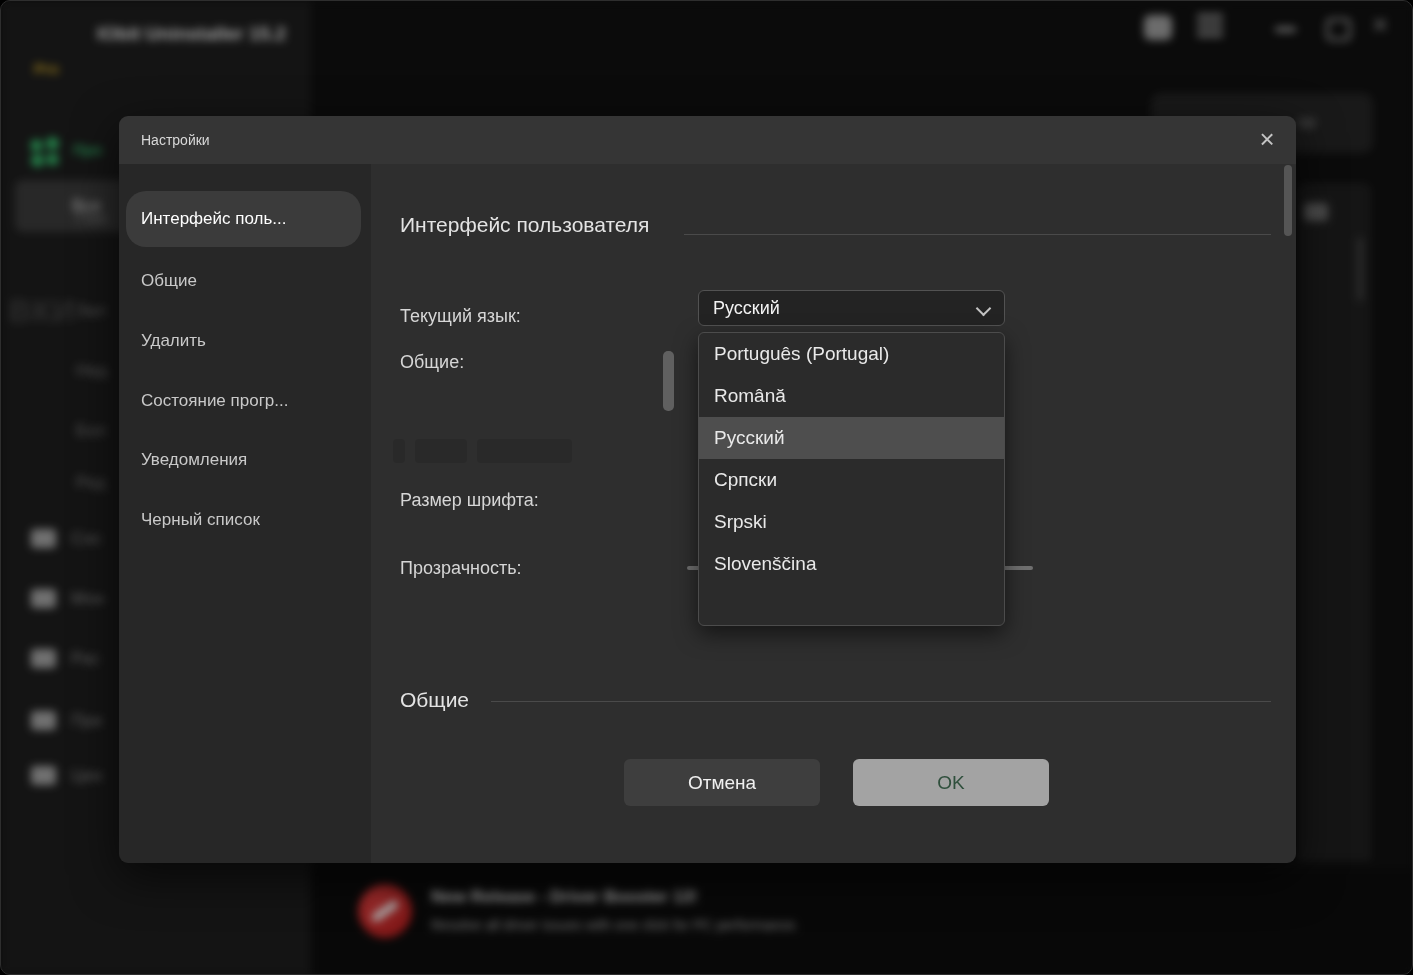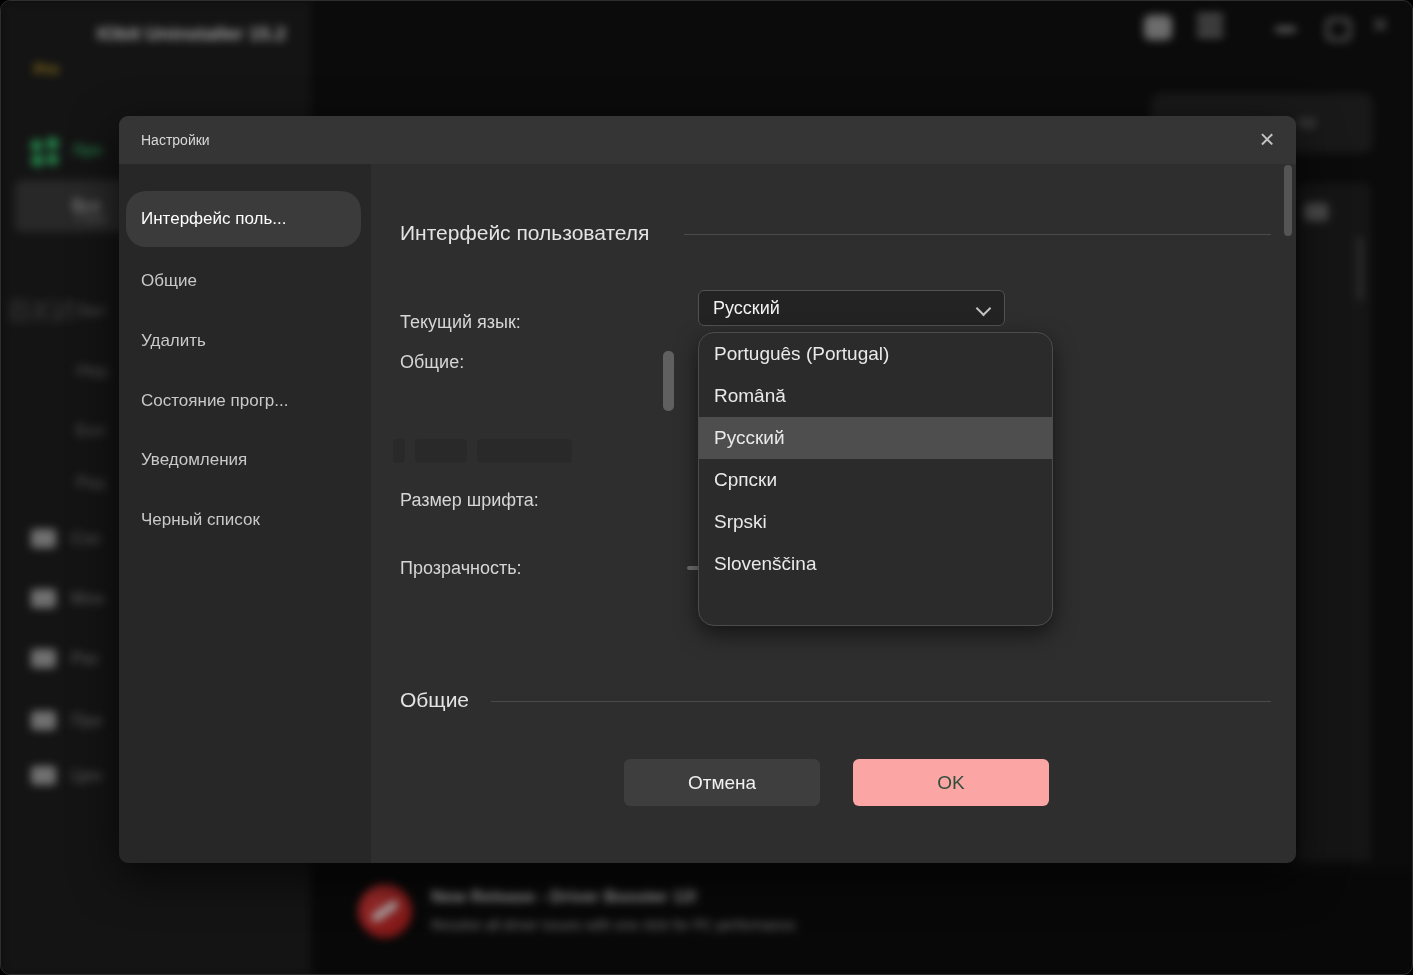--- a/index.html
+++ b/index.html
@@ -63,56 +63,56 @@
   .dlg-scrollthumb{left:1165px;top:49px;width:8px;height:71px;background:#555;border-radius:4px;}
 
   .dlg-sidenav{left:0;top:48px;width:252px;height:699px;background:#272727;}
   .nav-selected{left:7px;top:27px;width:235px;height:56px;background:#3b3b3b;border-radius:20px;
                 line-height:56px;padding-left:15px;font-size:17px;color:#fff;box-sizing:border-box;cursor:pointer;}
   .nav-item{left:22px;width:220px;height:40px;line-height:40px;font-size:17px;color:#c9c9c9;cursor:pointer;
             white-space:nowrap;overflow:hidden;}
 
   .dlg-content{left:252px;top:48px;width:925px;height:699px;background:#2e2e2e;}
   .sec-title{font-size:21px;color:#e3e3e3;}
-  .sec1-title{left:29px;top:57px;}
+  .sec1-title{left:29px;top:49px;}
   .sec1-line{left:313px;top:70px;width:587px;height:1px;background:#4a4a4a;}
   .row-label{left:29px;height:36px;line-height:36px;font-size:18px;color:#d6d6d6;}
-  .lbl-lang{top:140px;}
+  .lbl-lang{top:134px;}
   .lbl-skin{top:180px;}
   .lbl-font{top:318px;}
   .lbl-opacity{top:386px;}
 
   .lang-select{left:327px;top:126px;width:307px;height:36px;background:#232323;border:1px solid #525252;
                border-radius:6px;box-sizing:border-box;cursor:pointer;z-index:4;}
   .lang-select-value{left:14px;top:0;height:34px;line-height:34px;font-size:18px;color:#f2f2f2;}
   .chevron{left:279px;top:12px;width:9px;height:9px;border-right:2px solid #c3c3c3;
            border-bottom:2px solid #c3c3c3;transform:rotate(45deg);}
 
   .skin-thumb{top:275px;height:24px;background:rgba(0,0,0,0.10);border-radius:4px;}
   .skin-thumb.t1{left:22px;width:12px;}
   .skin-thumb.t2{left:44px;width:52px;}
   .skin-thumb.t3{left:106px;width:95px;}
 
   .slider-track{left:316px;top:402px;width:346px;height:4px;background:#707070;border-radius:2px;z-index:1;}
 
-  .dropdown{left:327px;top:168px;width:355px;height:294px;background:#2b2b2b;border:1px solid #4c4c4c;
-            border-radius:16px;box-sizing:border-box;z-index:6;box-shadow:0 8px 22px rgba(0,0,0,.55);
+  .dropdown{left:327px;top:168px;width:307px;height:294px;background:#2b2b2b;border:1px solid #4c4c4c;
+            border-radius:6px;box-sizing:border-box;z-index:6;box-shadow:0 8px 22px rgba(0,0,0,.55);
             overflow:hidden;}
   .dd-item{position:relative;height:42px;line-height:42px;padding-left:15px;font-size:19px;color:#e9e9e9;
            cursor:pointer;white-space:nowrap;}
   .dd-item.selected{background:#4e4e4e;}
   .dd-thumb{left:292px;top:187px;width:11px;height:60px;background:#606060;border-radius:5px;z-index:7;}
 
   .sec2-title{left:29px;top:524px;}
   .sec2-line{left:120px;top:537px;width:780px;height:1px;background:#4a4a4a;}
 
   .btn{top:595px;width:196px;height:47px;border-radius:6px;text-align:center;line-height:47px;
        font-size:19px;cursor:pointer;}
   .btn-cancel{left:253px;background:#3e3e3e;color:#f0f0f0;}
-  .btn-ok{left:482px;background:#fca5a5;color:#2f4f3c;}
+  .btn-ok{left:482px;background:#a3a3a3;color:#2f4f3c;}
 </style>
 </head>
 <body>
 
 <div id="stage">
 
   <div id="bg">
     <div class="abs bg-leftcol"></div>
     <div class="abs bg-main"></div>
 

